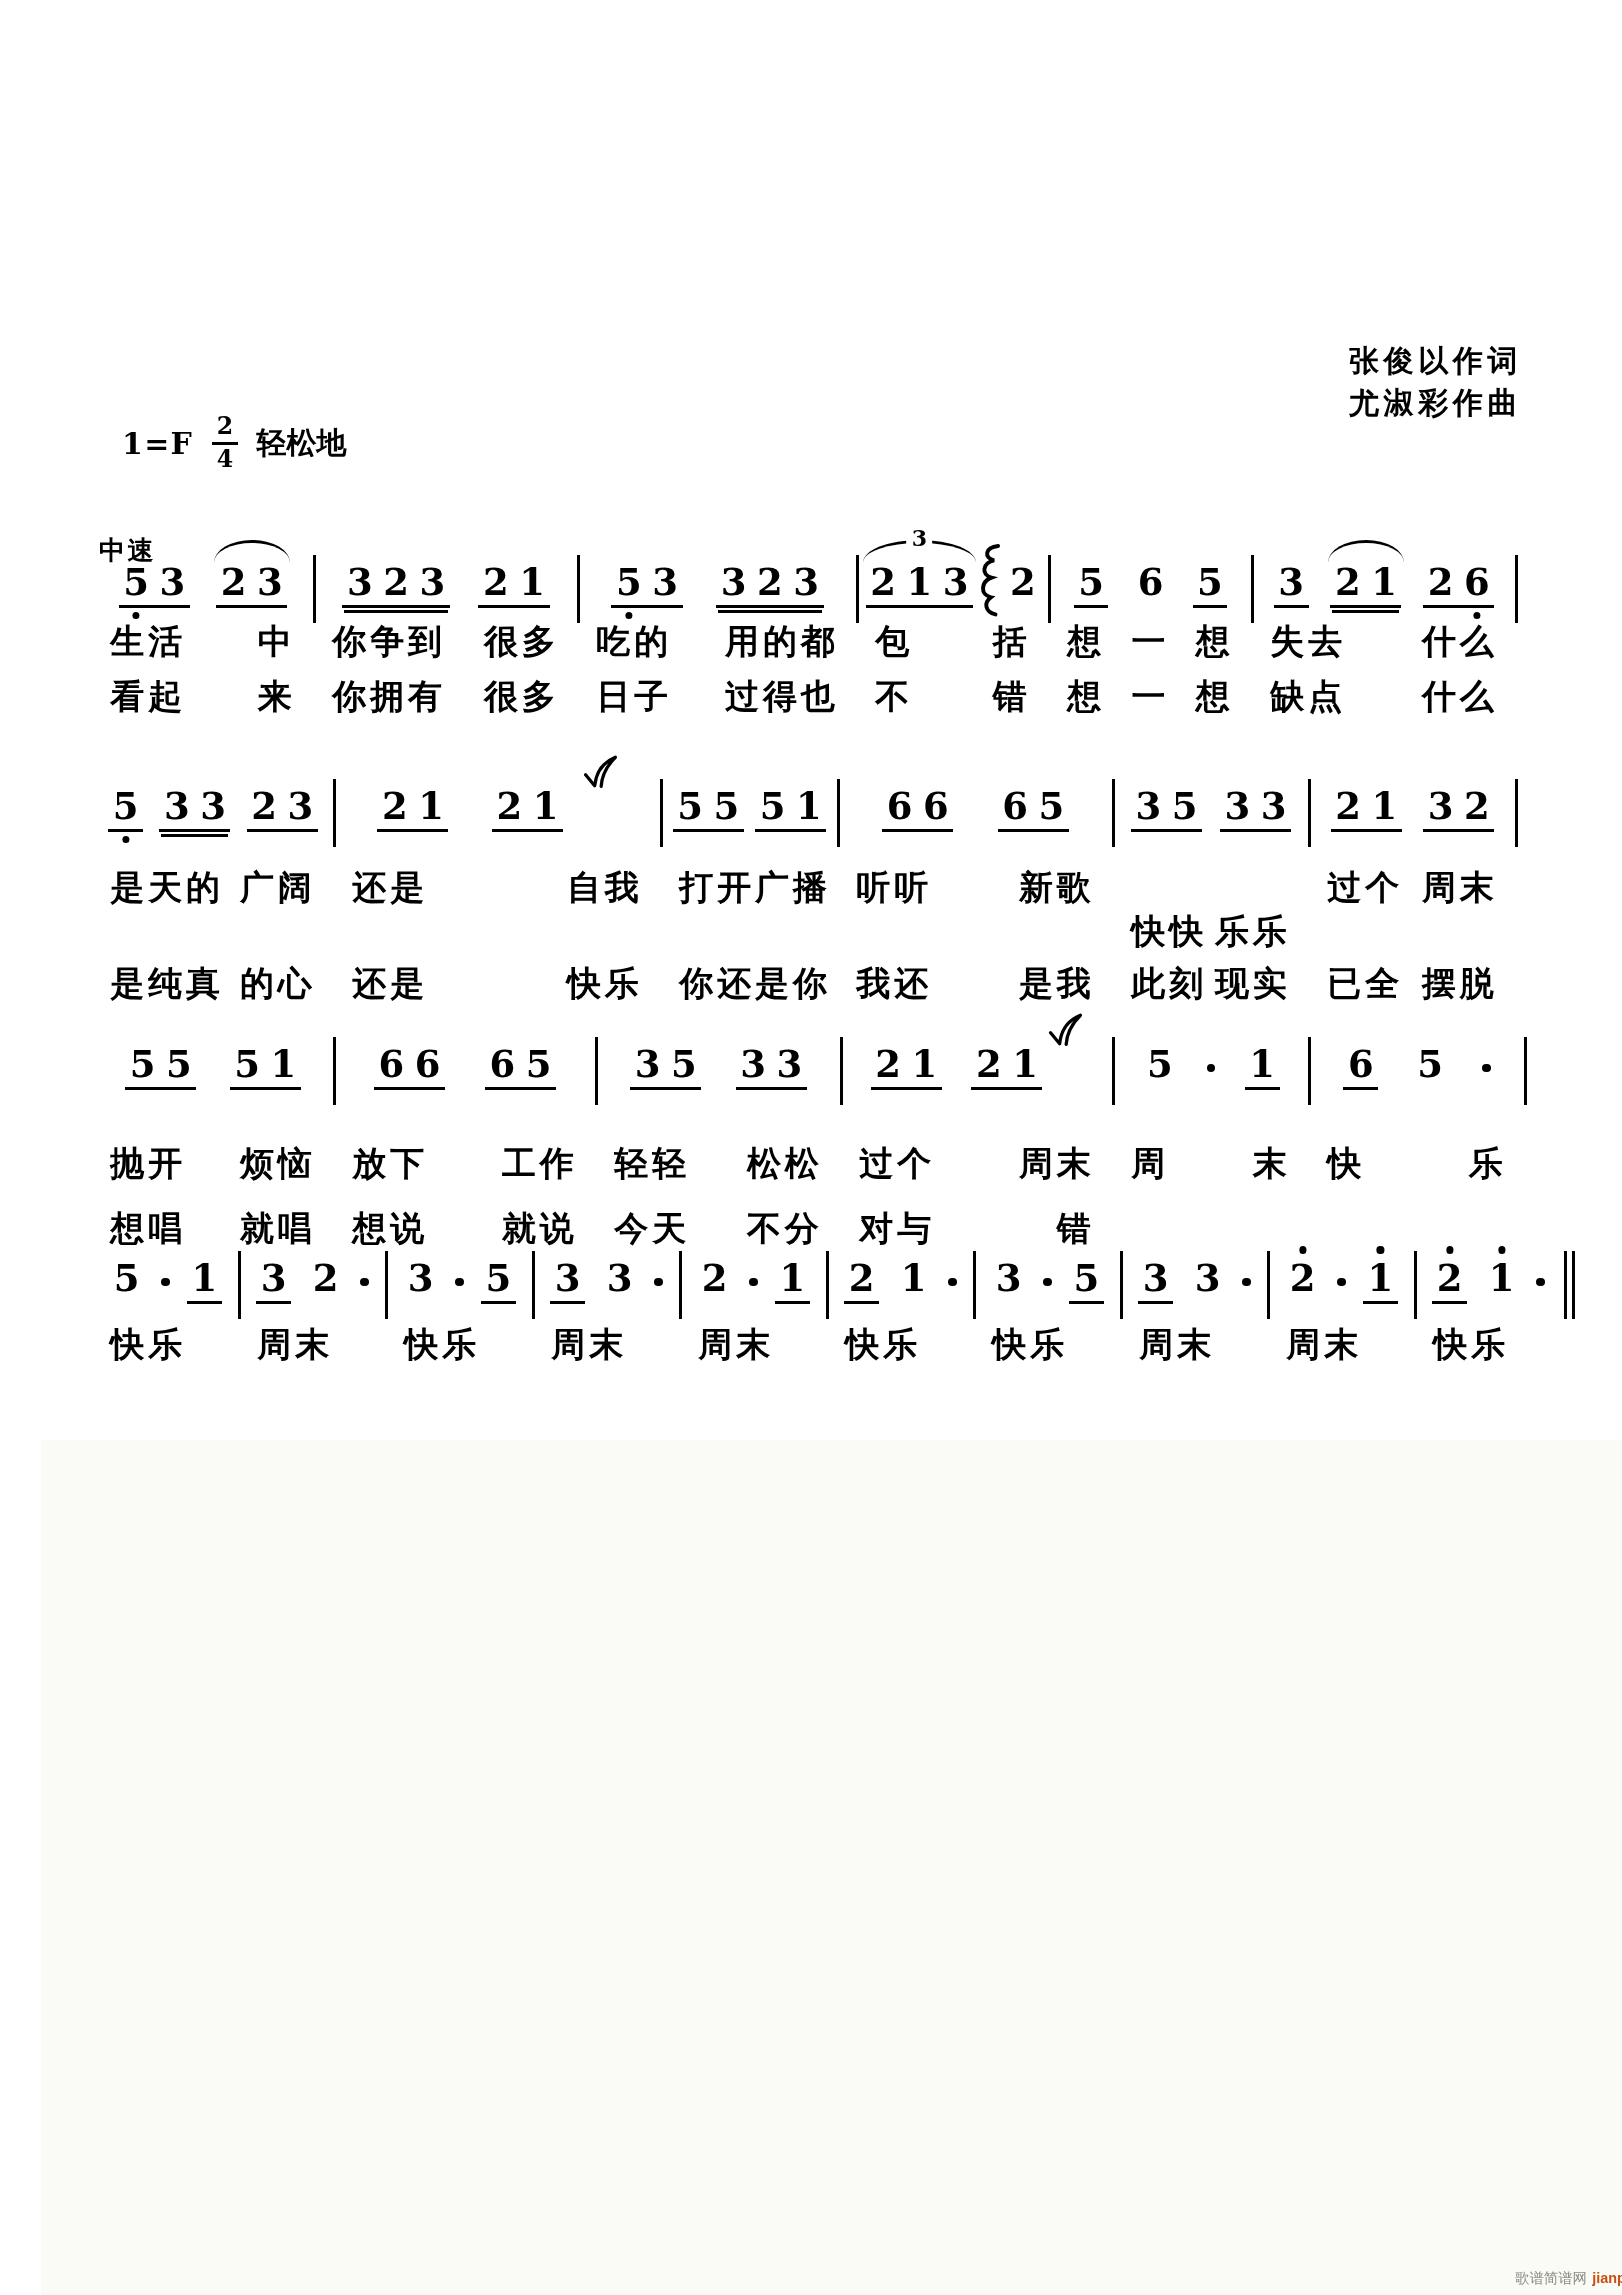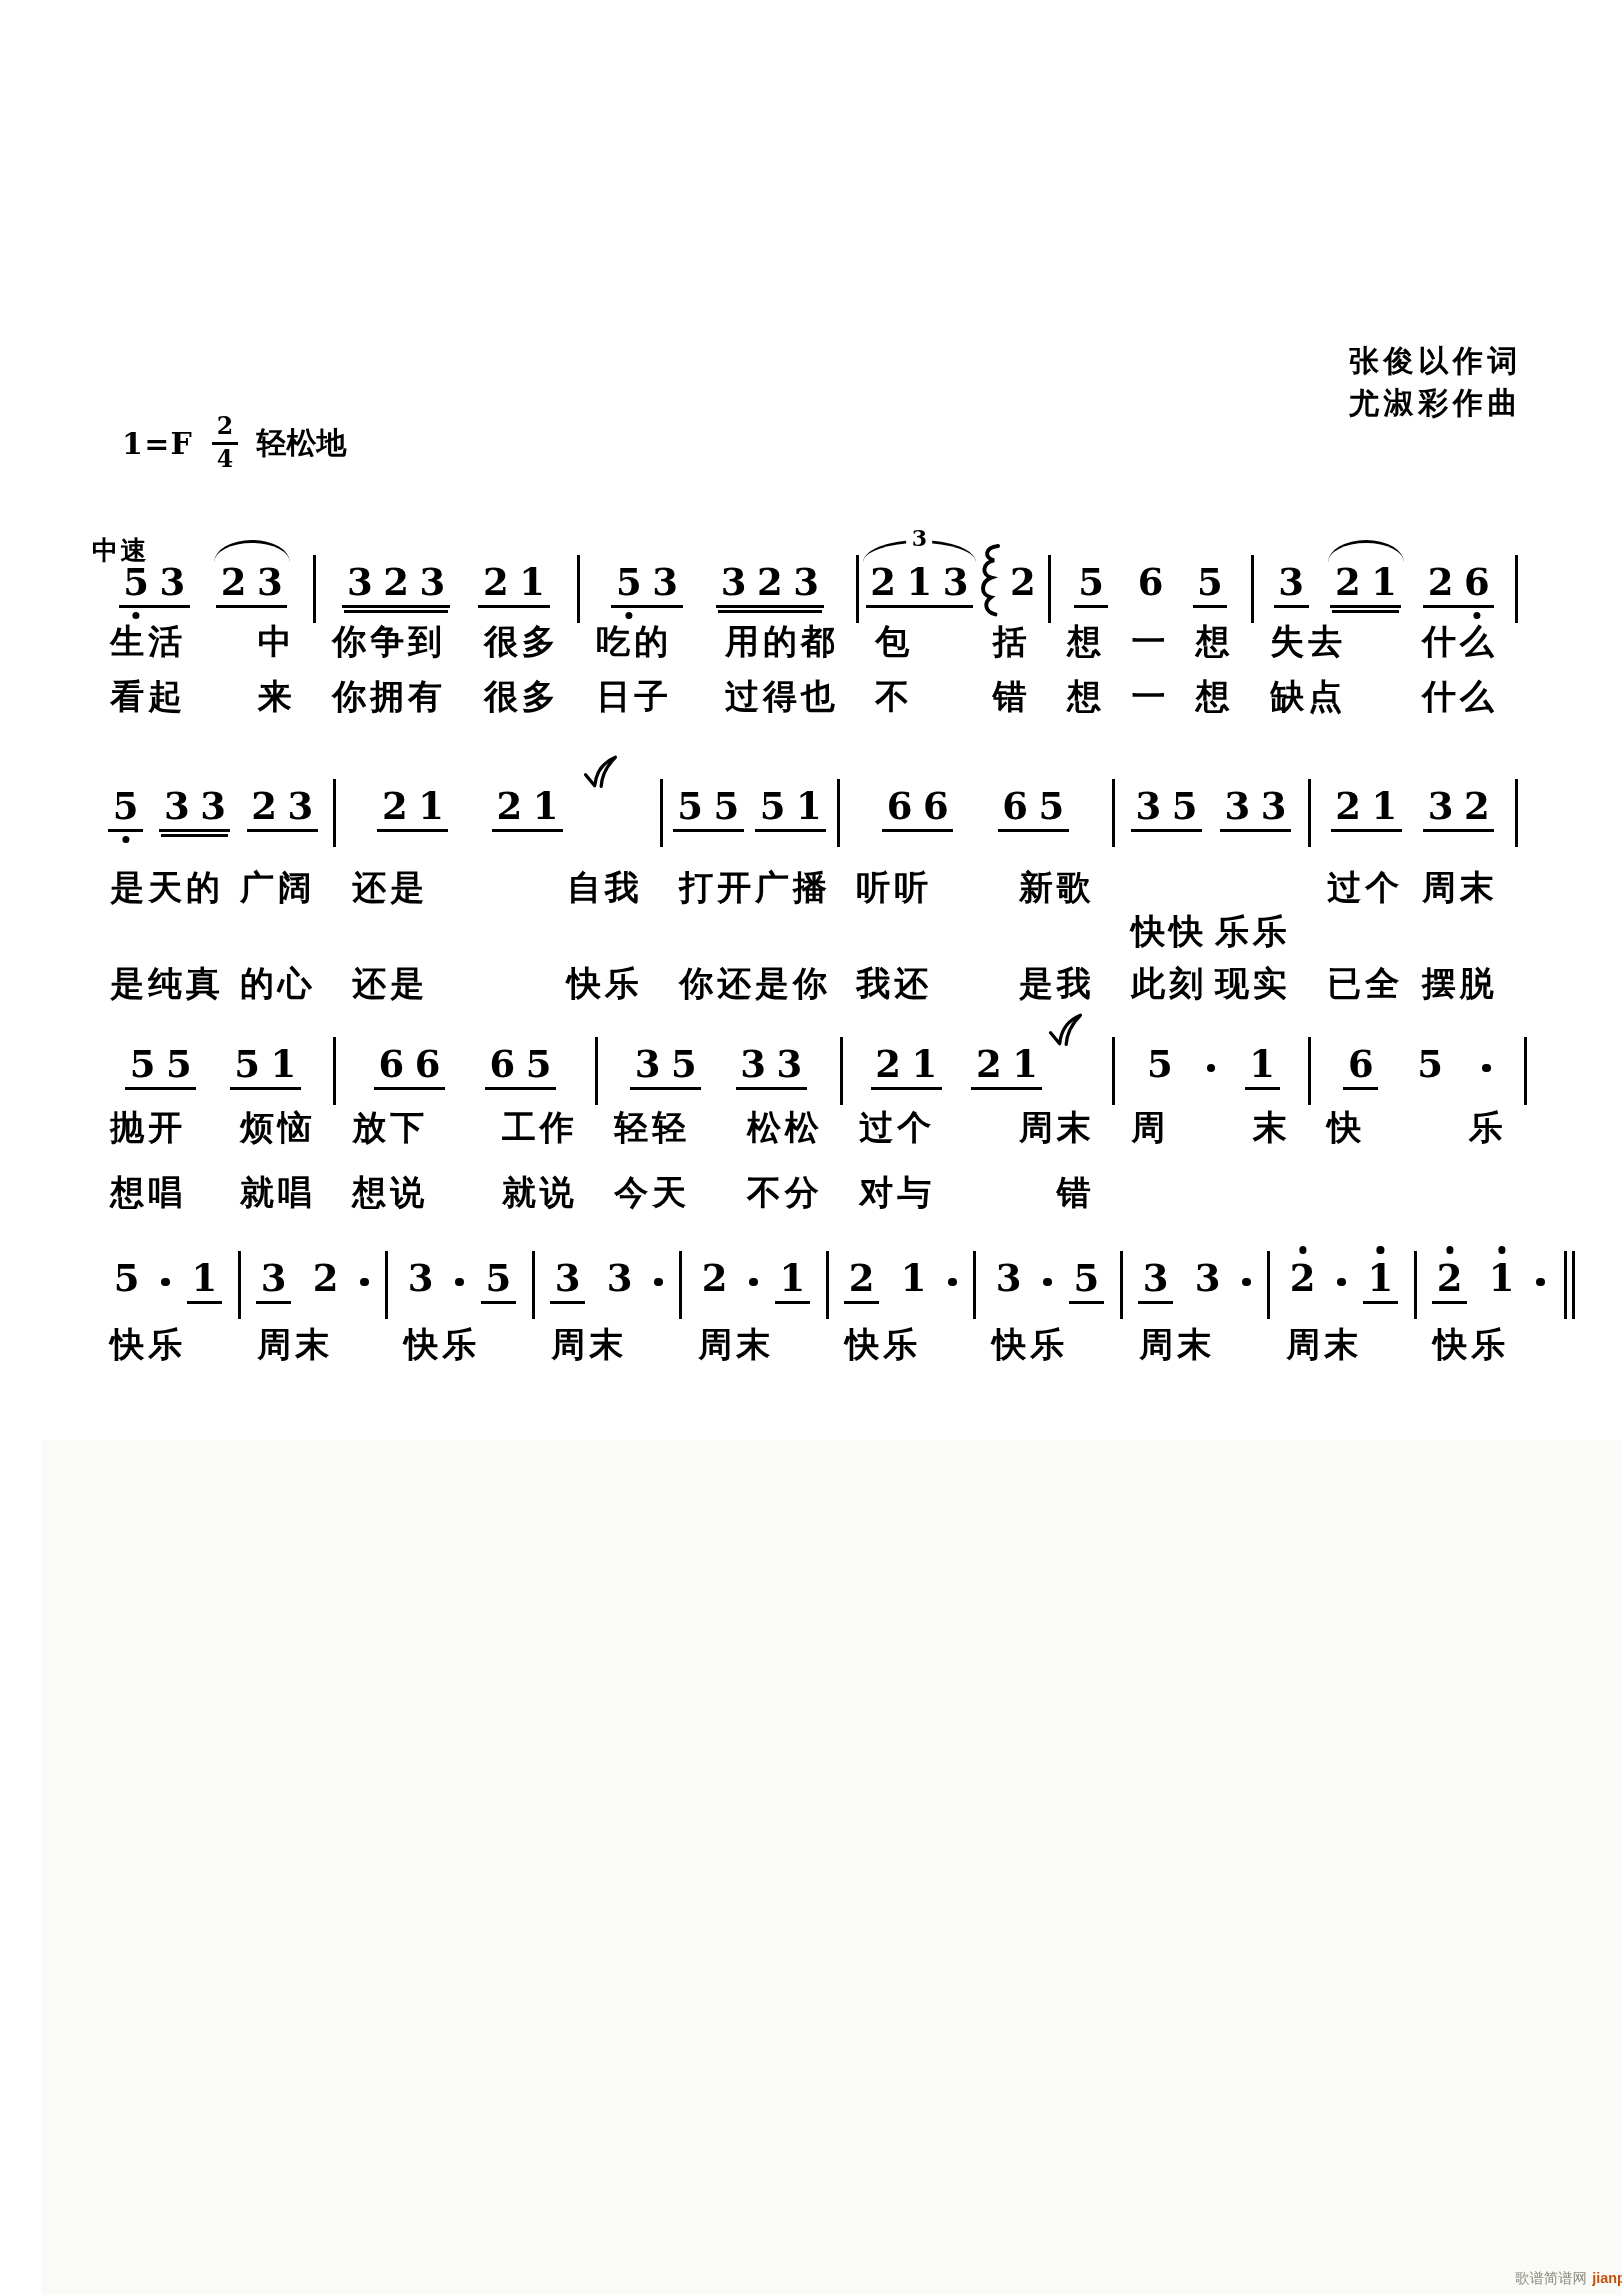--- a/index.html
+++ b/index.html
@@ -15,21 +15,21 @@
            font-size:30px;font-weight:800;}
   .keysig{font-family:"DejaVu Serif",serif;letter-spacing:1.3px;}
   .frac{display:inline-flex;flex-direction:column;align-items:center;line-height:1;
         font-family:"DejaVu Serif",serif;font-size:23.6px;font-weight:700;}
   .frac .num{padding:0 5.2px 3.3px;border-bottom:3.3px solid #000;}
   .frac .den{padding-top:3.3px;}
   
   #score{position:absolute;inset:0;}
   .system{position:absolute;left:92px;width:1472px;}
   .notes{position:relative;display:flex;height:51px;}
-  .tempo{position:absolute;left:0;top:-31px;font-size:26px;font-weight:700;letter-spacing:2.6px;}
+  .tempo{position:absolute;left:7px;top:-31px;font-size:26px;font-weight:700;letter-spacing:2.6px;}
   .meas{position:relative;flex:none;display:flex;align-items:flex-start;justify-content:space-evenly;}
   .bar{position:absolute;right:-2px;top:-9.2px;width:3.3px;height:68px;background:#000;}
   .bar.dbl{width:11px;right:-13px;background:transparent;border-left:3.3px solid #000;
            border-right:3.9px solid #000;box-sizing:border-box;}
   .grp{position:relative;display:inline-flex;gap:10.5px;padding:0 4.6px 3.9px;}
   .grp.u1,.grp.u2{border-bottom:3.3px solid #000;}
   .grp.u2::after{content:"";position:absolute;left:2px;right:2px;bottom:-8.5px;height:3.3px;background:#000;}
   .nt{position:relative;display:inline-block;font-family:"DejaVu Serif",serif;
       font-weight:700;font-size:37px;line-height:1;}
   .nt.low::after{content:"";position:absolute;left:50%;transform:translateX(-50%);bottom:-18.3px;
@@ -409,21 +409,21 @@
             </span>
             <span class="aug"></span>
             <div class="bar"></div>
           </div>
         </div>
         <div class="lrow" style="margin-top: 11px; align-items: flex-end;">
           <div class="lcell" style="width: 242px;">
             <span class="lw">抛开</span>
             <span class="lw">烦恼</span>
           </div>
-          <div class="lcell" style="width: 262px;">
+          <div class="lcell" style="width: 262px; margin-top: 36px;">
             <span class="lw">放下</span>
             <span class="lw">工作</span>
           </div>
           <div class="lcell" style="width: 245px;">
             <span class="lw">轻轻</span>
             <span class="lw">松松</span>
           </div>
           <div class="lcell" style="width: 272px;">
             <span class="lw">过个</span>
             <span class="lw">周末</span>

